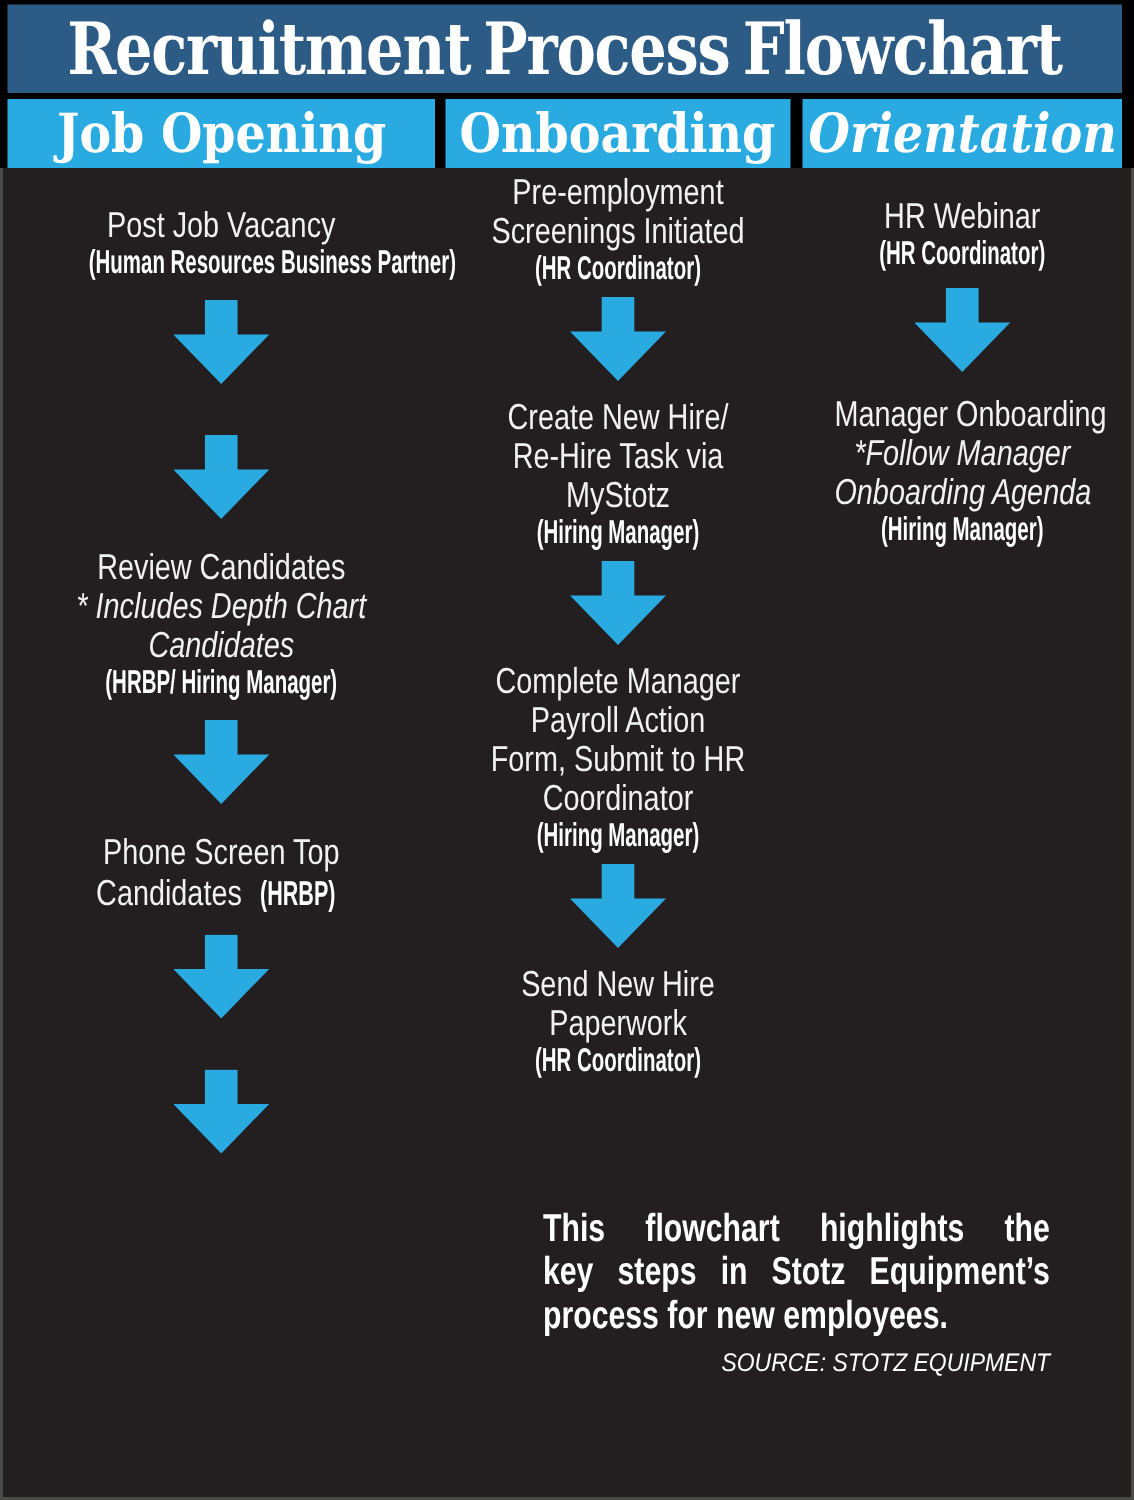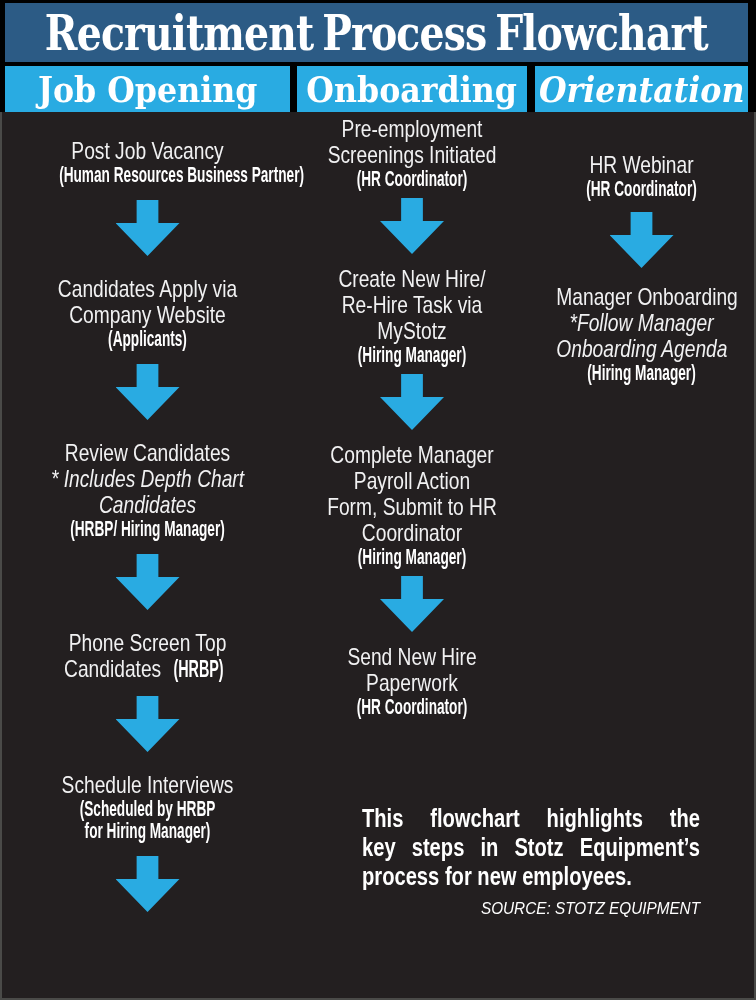--- a/index.html
+++ b/index.html
@@ -33,21 +33,21 @@
   .h0{left:5px;width:285px;} .h1{left:297px;width:230px;} .h2{left:535px;width:213px;font-style:italic;}
   .htext{
     font-family:"DejaVu Serif","Liberation Serif",serif;font-weight:700;font-size:36px;
     color:#fff;white-space:nowrap;transform:scaleX(0.88);transform-origin:center;
   }
   
   .flow-body{position:absolute;left:0;top:112px;width:756px;height:888px;}
   .col{position:absolute;top:0;display:flex;flex-direction:column;align-items:center;box-sizing:border-box;}
   .col-0{left:5px;width:285px;padding-top:26px;}
   .col-1{left:297px;width:230px;padding-top:4px;}
-  .col-2{left:535px;width:213px;padding-top:40px;}
+  .col-2{left:535px;width:213px;padding-top:20px;}
   .step{display:flex;flex-direction:column;align-items:center;width:100%;}
   .line{white-space:nowrap;text-align:center;width:100%;color:var(--text);}
   .line.main,.line.mixed{font-size:24px;line-height:26px;transform:scaleX(0.8);transform-origin:center;}
   .line.italic{font-size:24px;line-height:26px;font-style:italic;transform:scaleX(0.8);transform-origin:center;}
   .line.role{
     font-weight:700;font-size:22px;line-height:22px;color:#fff;
     transform:scaleX(0.62);transform-origin:center;
   }
   .role-inline{
     display:inline-block;font-weight:700;font-size:23px;
@@ -92,43 +92,33 @@
     </div>
   </div>
 
   <div class="flow-body">
     <div class="col col-0">
         <div class="step">
           <div class="line main">Post Job Vacancy</div>
           <div class="line role">(Human Resources Business Partner)</div>
         </div>
         <div class="arrow"></div>
-        <div class="step">
-          <div class="line main">Candidates Apply via</div>
-          <div class="line main">Company Website</div>
-          <div class="line role">(Applicants)</div>
-        </div>
         <div class="arrow"></div>
         <div class="step">
           <div class="line main">Review Candidates</div>
           <div class="line italic">* Includes Depth Chart</div>
           <div class="line italic">Candidates</div>
           <div class="line role">(HRBP/ Hiring Manager)</div>
         </div>
         <div class="arrow"></div>
         <div class="step">
           <div class="line main">Phone Screen Top</div>
           <div class="line mixed"><span>Candidates </span><span class="role-inline">(HRBP)</span></div>
         </div>
         <div class="arrow"></div>
-        <div class="step">
-          <div class="line main">Schedule Interviews</div>
-          <div class="line role">(Scheduled by HRBP</div>
-          <div class="line role">for Hiring Manager)</div>
-        </div>
         <div class="arrow"></div>
       </div>
     <div class="col col-1">
         <div class="step">
           <div class="line main">Pre-employment</div>
           <div class="line main">Screenings Initiated</div>
           <div class="line role">(HR Coordinator)</div>
         </div>
         <div class="arrow"></div>
         <div class="step">

